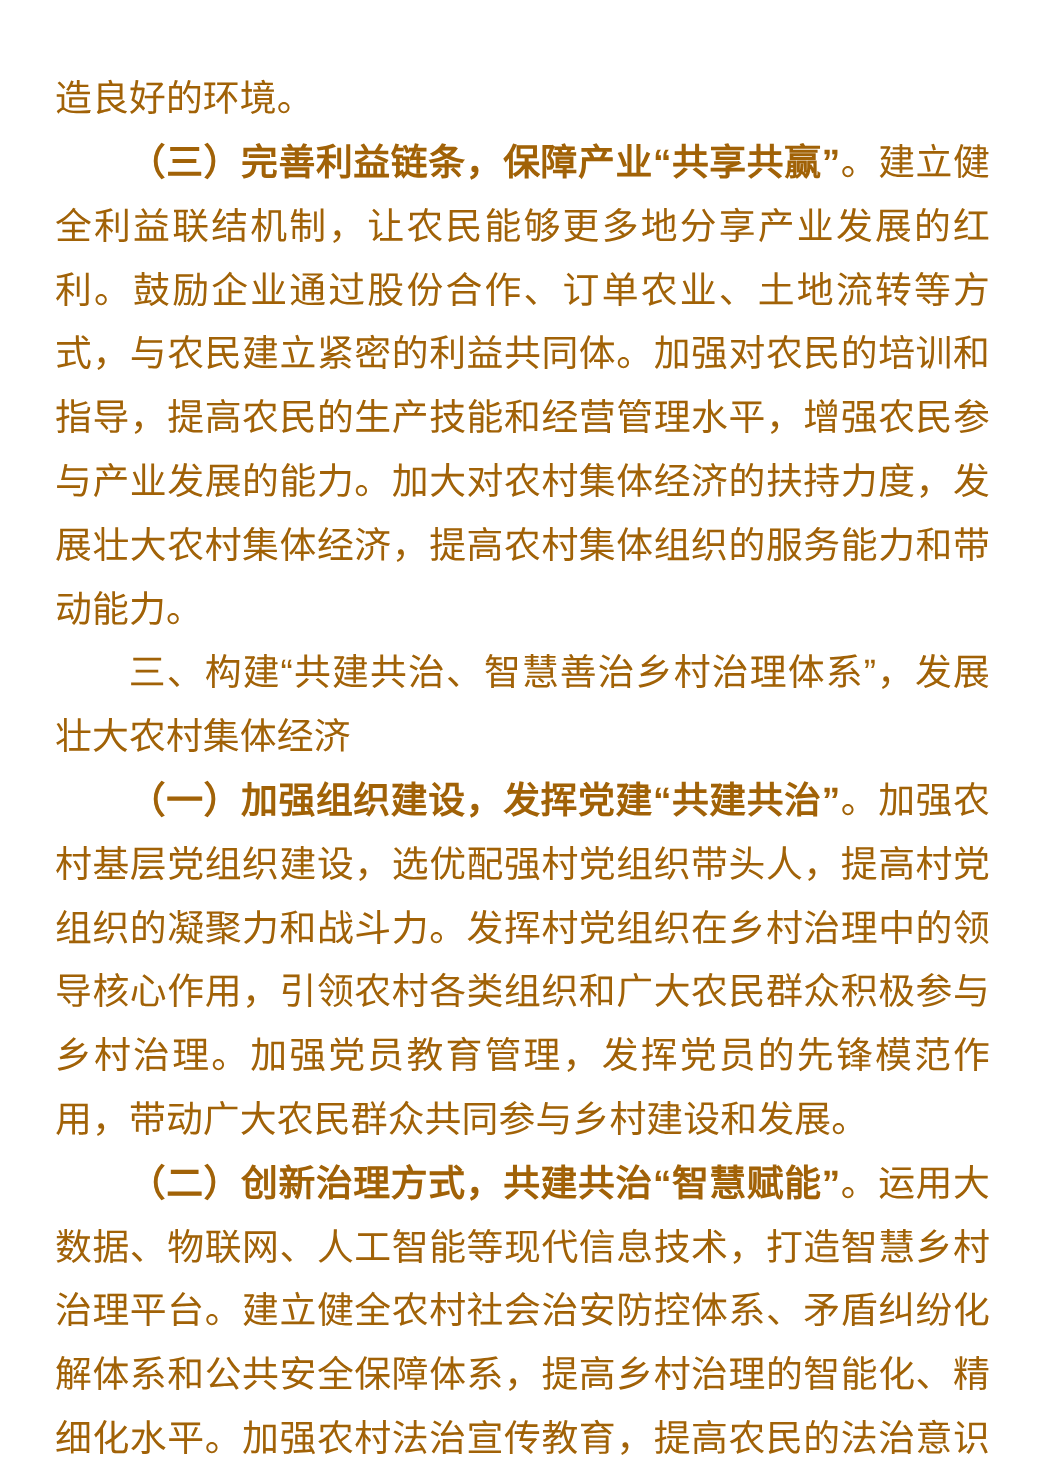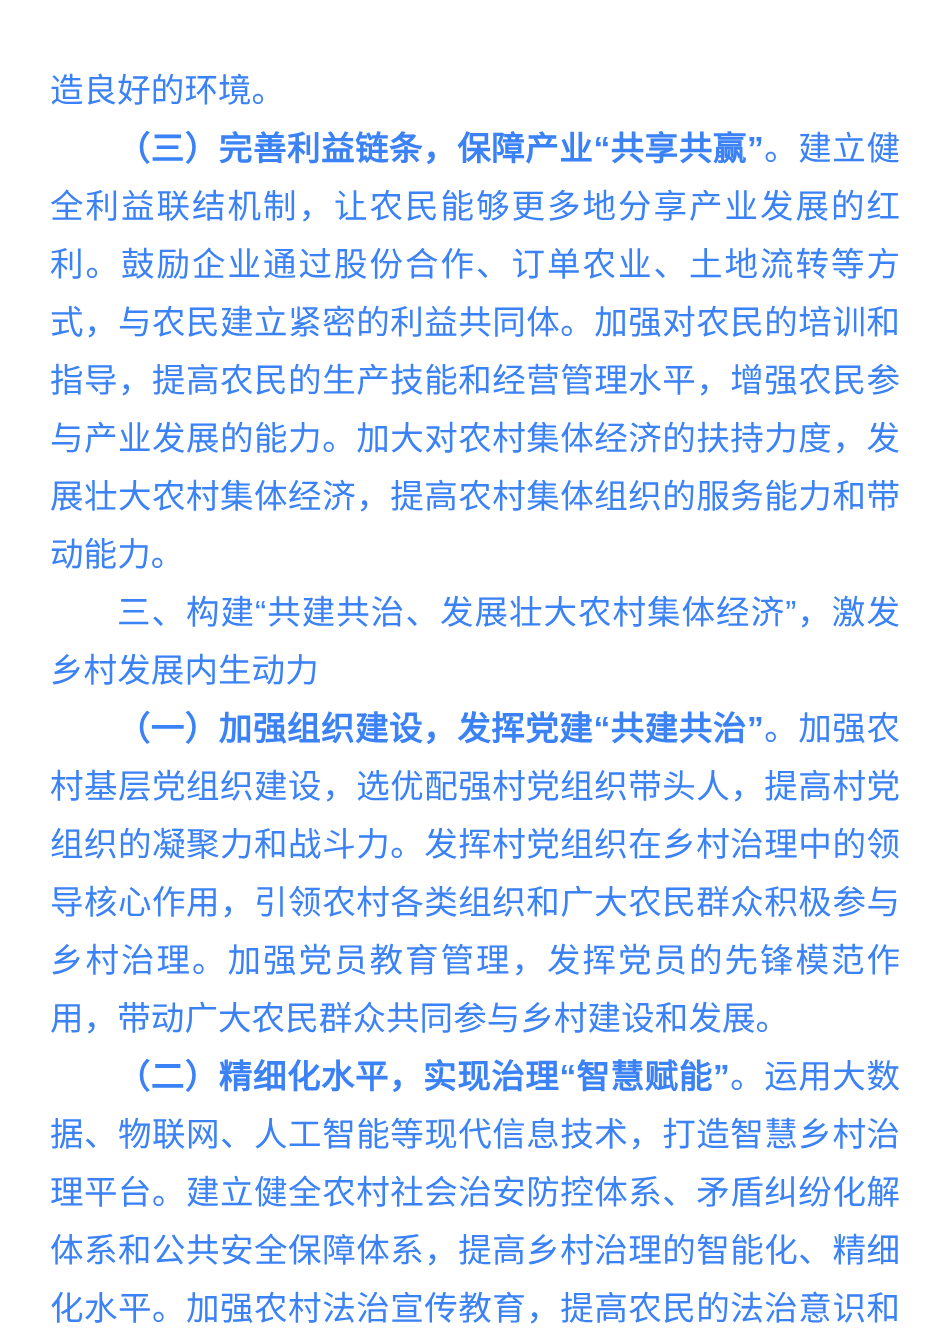--- a/index.html
+++ b/index.html
@@ -28,21 +28,21 @@
     width: 850px;
   }
   .para {
     margin: 0;
     font-size: 33.5px;
     line-height: 58px;
     text-align: justify;
     text-justify: inter-ideograph;
     letter-spacing: 0.1px;
     word-break: break-all;
-    color: #3b82f6;
+    color: #a16207;
   }
   .para.indent {
     text-indent: 2em;
   }
   .para.flush {
     text-indent: 0;
   }
   .lead {
     font-weight: bold;
   }
@@ -53,20 +53,20 @@
 </head>
 <body>
 
 <div class="page">
   <div class="doc-body">
 
     <p class="para flush"><span class="rest">造良好的环境。</span></p>
 
     <p class="para indent"><span class="lead">（三）完善利益链条，保障产业“共享共赢”</span><span class="rest">。建立健全利益联结机制，让农民能够更多地分享产业发展的红利。鼓励企业通过股份合作、订单农业、土地流转等方式，与农民建立紧密的利益共同体。加强对农民的培训和指导，提高农民的生产技能和经营管理水平，增强农民参与产业发展的能力。加大对农村集体经济的扶持力度，发展壮大农村集体经济，提高农村集体组织的服务能力和带动能力。</span></p>
 
-    <p class="para indent"><span class="rest">三、构建“共建共治、发展壮大农村集体经济”，激发乡村发展内生动力</span></p>
+    <p class="para indent"><span class="rest">三、构建“共建共治、智慧善治乡村治理体系”，发展壮大农村集体经济</span></p>
 
     <p class="para indent"><span class="lead">（一）加强组织建设，发挥党建“共建共治”</span><span class="rest">。加强农村基层党组织建设，选优配强村党组织带头人，提高村党组织的凝聚力和战斗力。发挥村党组织在乡村治理中的领导核心作用，引领农村各类组织和广大农民群众积极参与乡村治理。加强党员教育管理，发挥党员的先锋模范作用，带动广大农民群众共同参与乡村建设和发展。</span></p>
 
-    <p class="para indent"><span class="lead">（二）精细化水平，实现治理“智慧赋能”</span><span class="rest">。运用大数据、物联网、人工智能等现代信息技术，打造智慧乡村治理平台。建立健全农村社会治安防控体系、矛盾纠纷化解体系和公共安全保障体系，提高乡村治理的智能化、精细化水平。加强农村法治宣传教育，提高农民的法治意识和法治观念，营造良好的法治环境。</span></p>
+    <p class="para indent"><span class="lead">（二）创新治理方式，共建共治“智慧赋能”</span><span class="rest">。运用大数据、物联网、人工智能等现代信息技术，打造智慧乡村治理平台。建立健全农村社会治安防控体系、矛盾纠纷化解体系和公共安全保障体系，提高乡村治理的智能化、精细化水平。加强农村法治宣传教育，提高农民的法治意识和法治观念，营造良好的法治环境。</span></p>
 
   </div>
 </div>
 
 </body></html>

